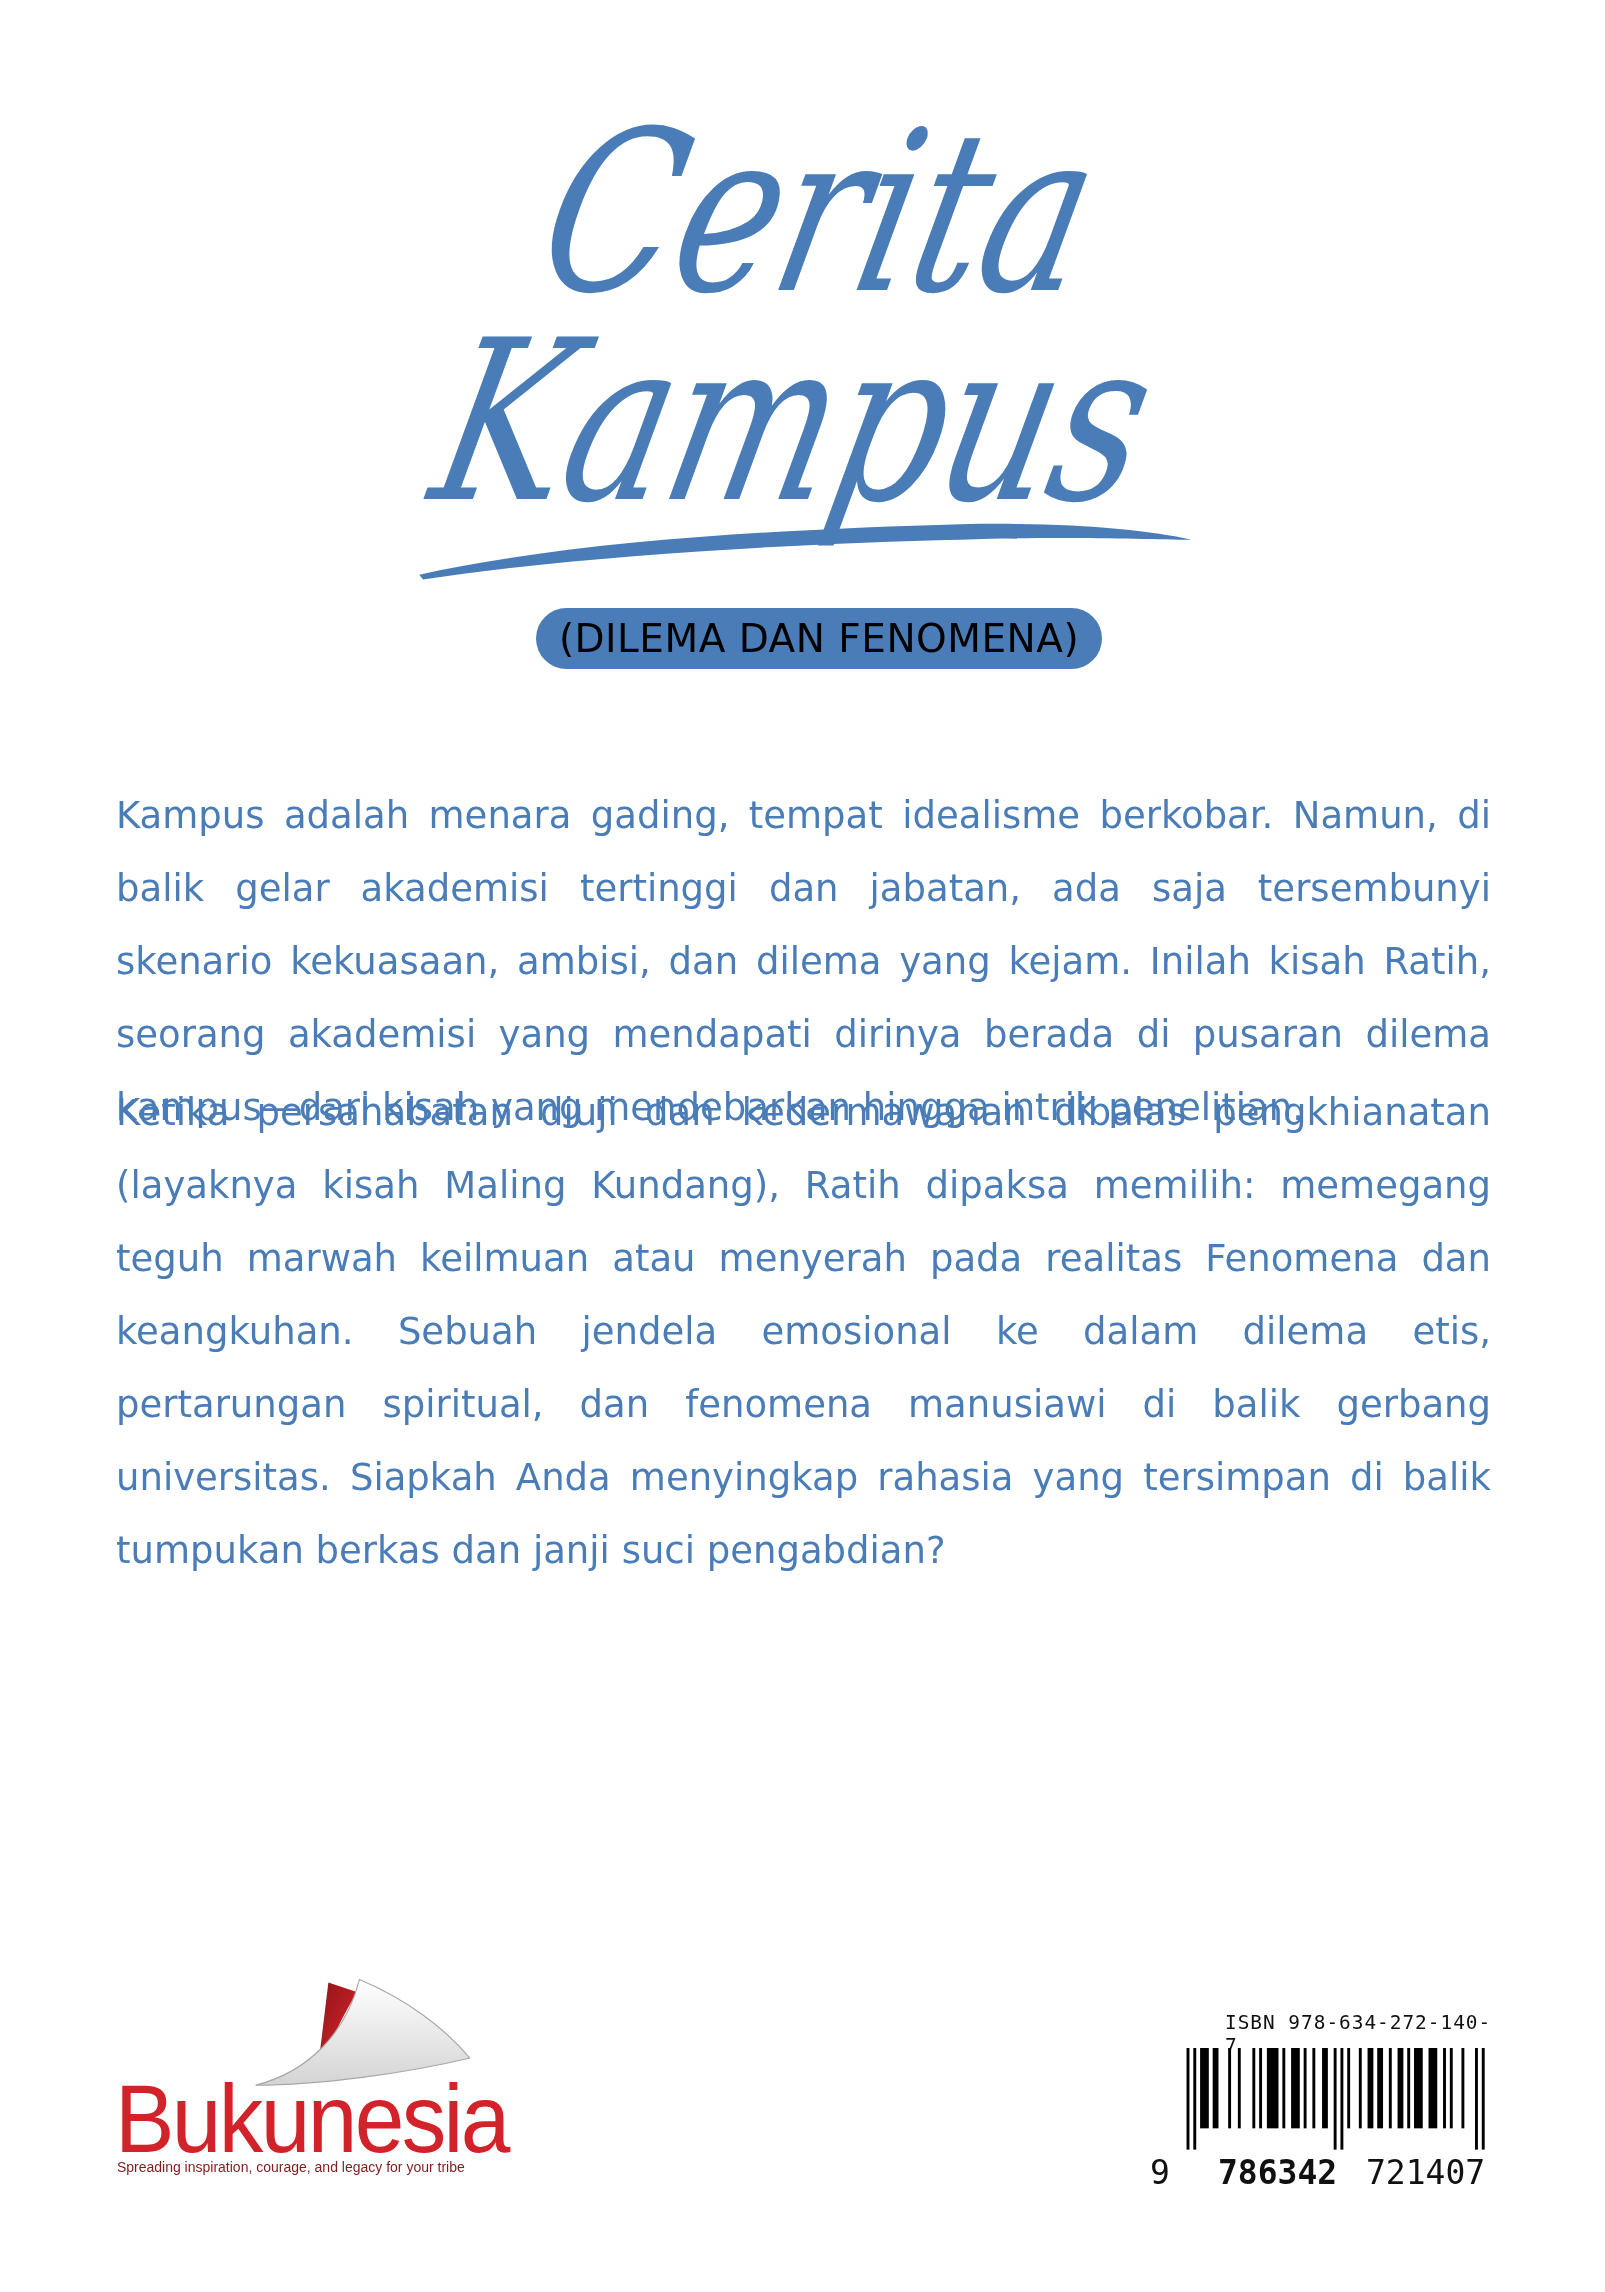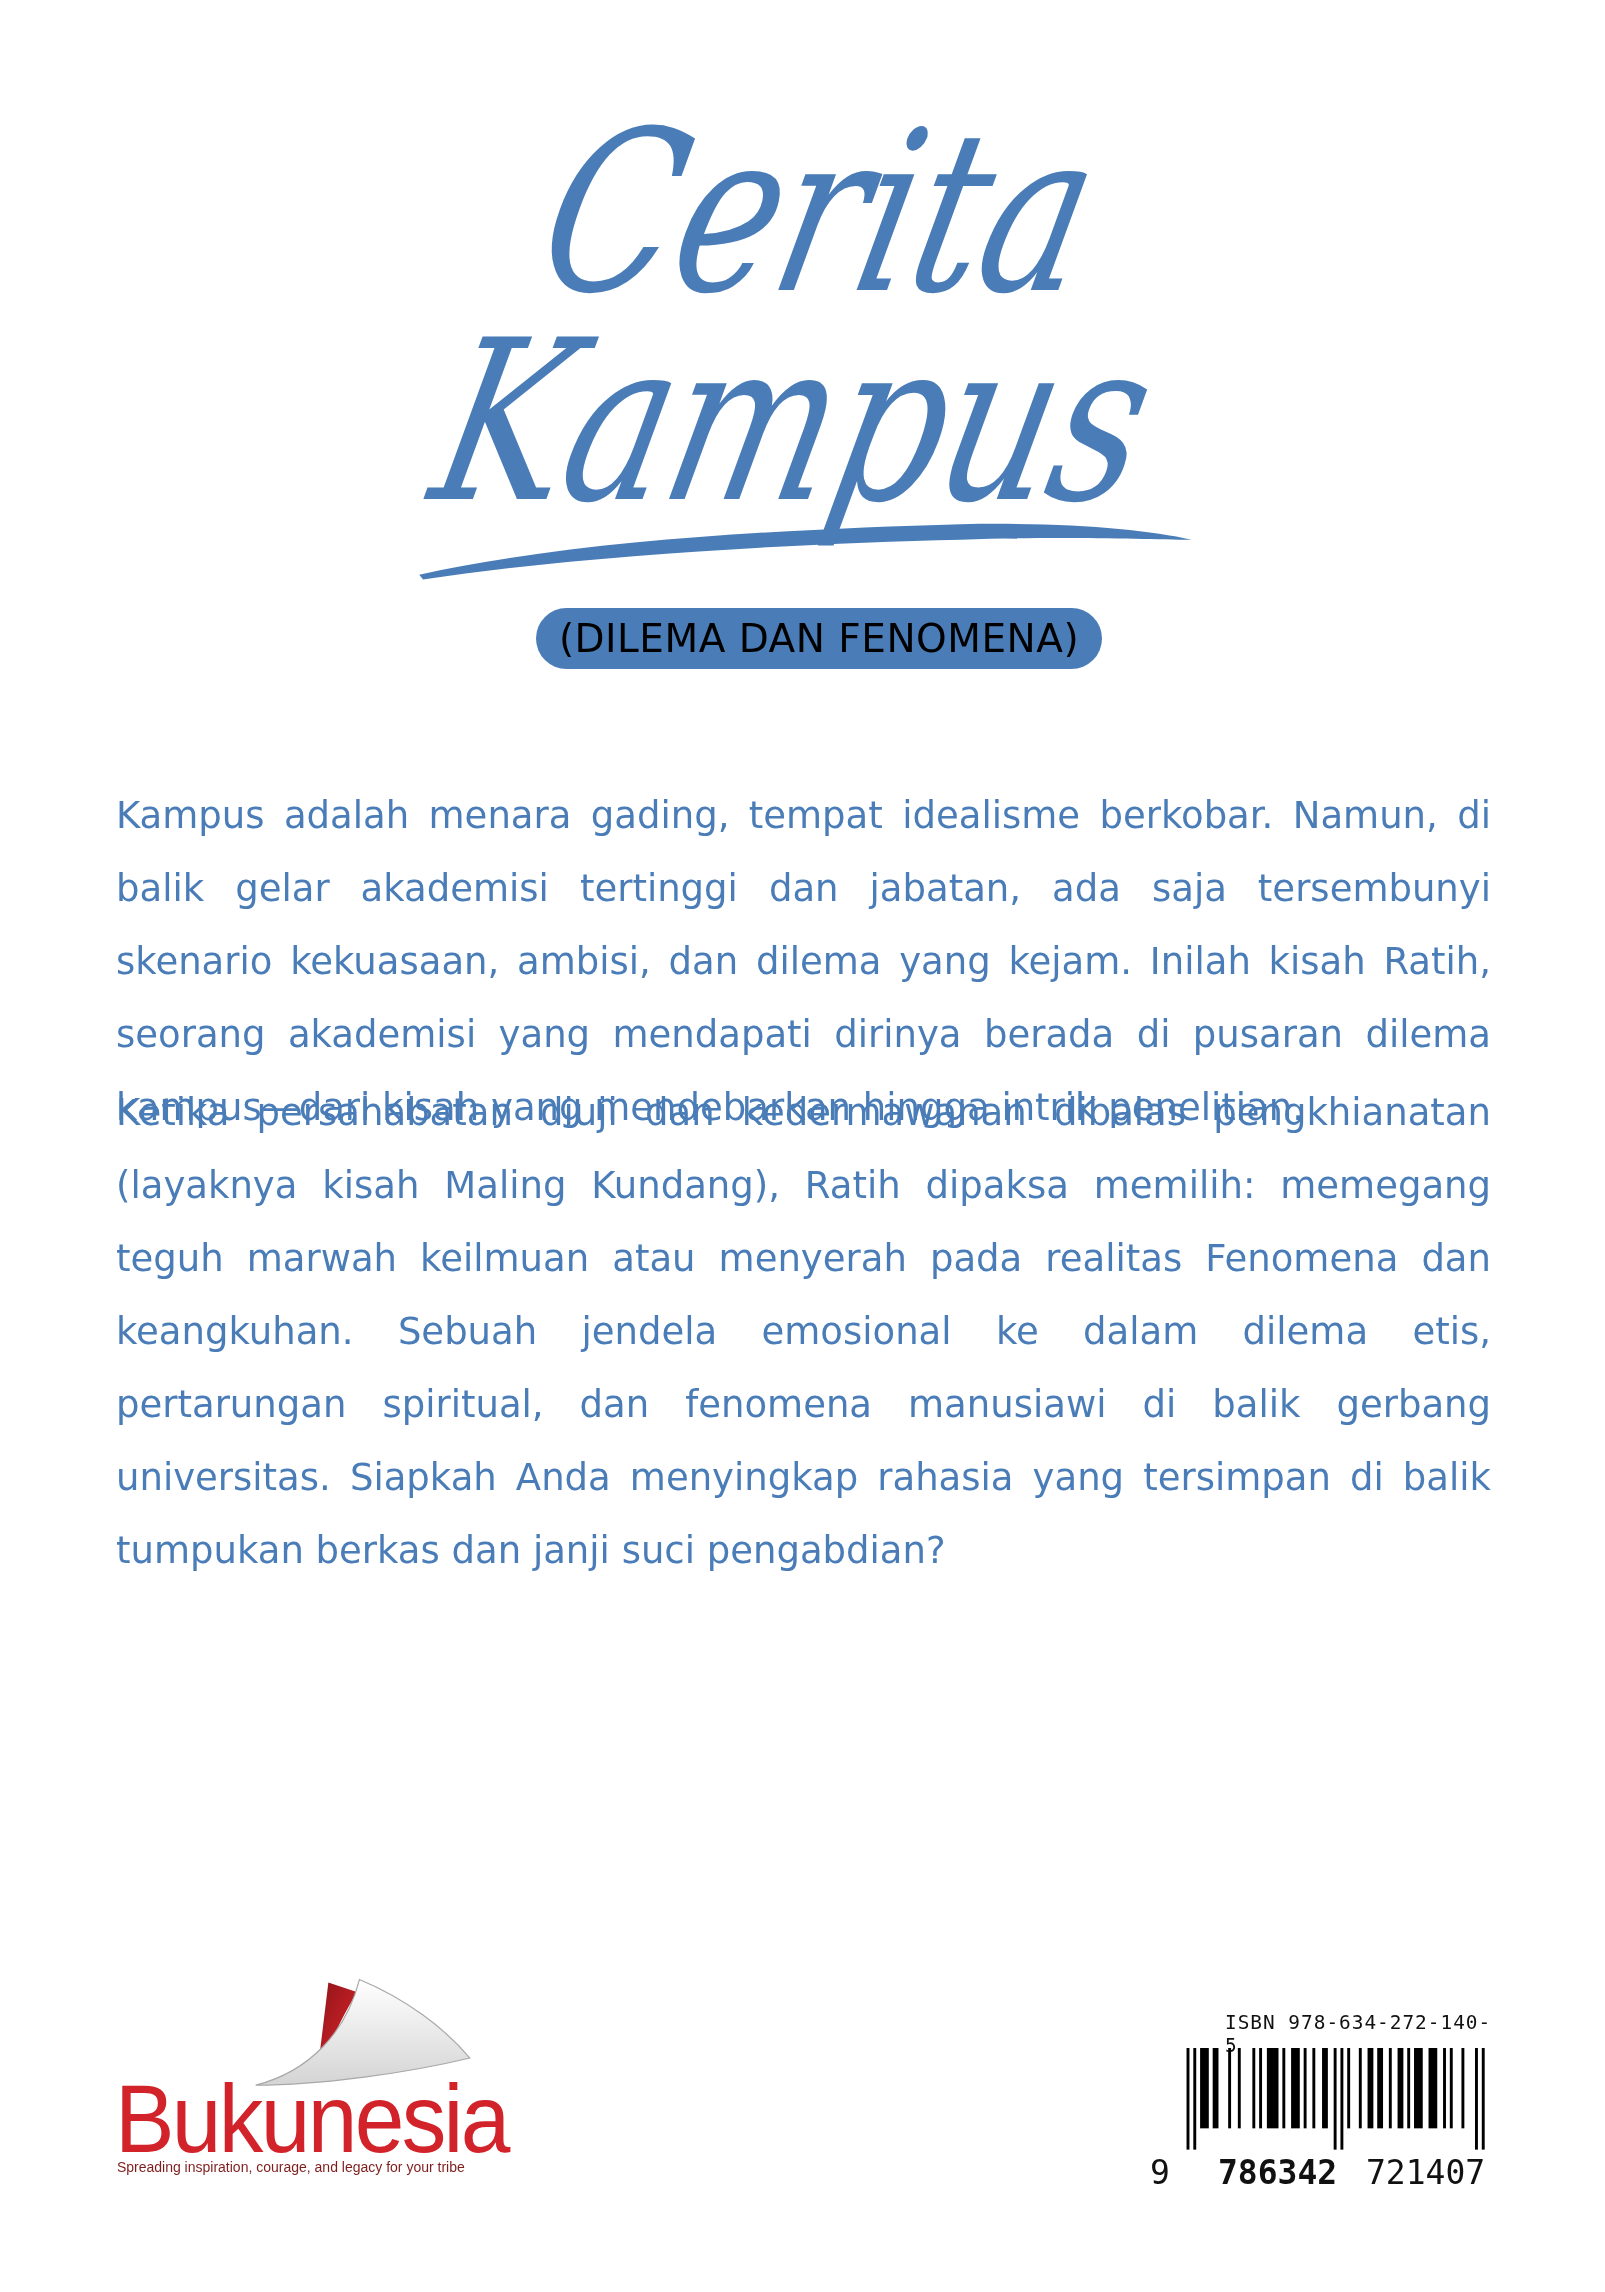--- a/index.html
+++ b/index.html
@@ -58,21 +58,21 @@
       </linearGradient>
     </defs>
     <path d="M220 18 L250 28 C 232 55, 222 85, 210 100 Z" fill="url(#rd)"></path>
     <path d="M252 15 C 300 35, 340 65, 366 96 C 300 112, 210 124, 145 124 C 200 110, 238 70, 252 15 Z" fill="url(#pg)" stroke="#a8a8a8" stroke-width="1.2"></path>
   </svg>
   <div class="logo-name">Bukunesia</div>
   <div class="logo-tag">Spreading inspiration, courage, and legacy for your tribe</div>
 </div>
 
 <div class="isbn-block">
-  <div class="isbn-text">ISBN 978-634-272-140-5</div>
+  <div class="isbn-text">ISBN 978-634-272-140-7</div>
   <svg class="barcode" width="306" height="121" viewBox="0 0 315 125">
     <g fill="#000">
       <rect x="0" y="0" width="3" height="105"></rect>
       <rect x="7" y="0" width="3" height="105"></rect>
       <rect x="14" y="0" width="9" height="83"></rect>
       <rect x="27" y="0" width="6" height="83"></rect>
       <rect x="43" y="0" width="3" height="83"></rect>
       <rect x="53" y="0" width="3" height="83"></rect>
       <rect x="68" y="0" width="3" height="83"></rect>
       <rect x="75" y="0" width="3" height="83"></rect>

